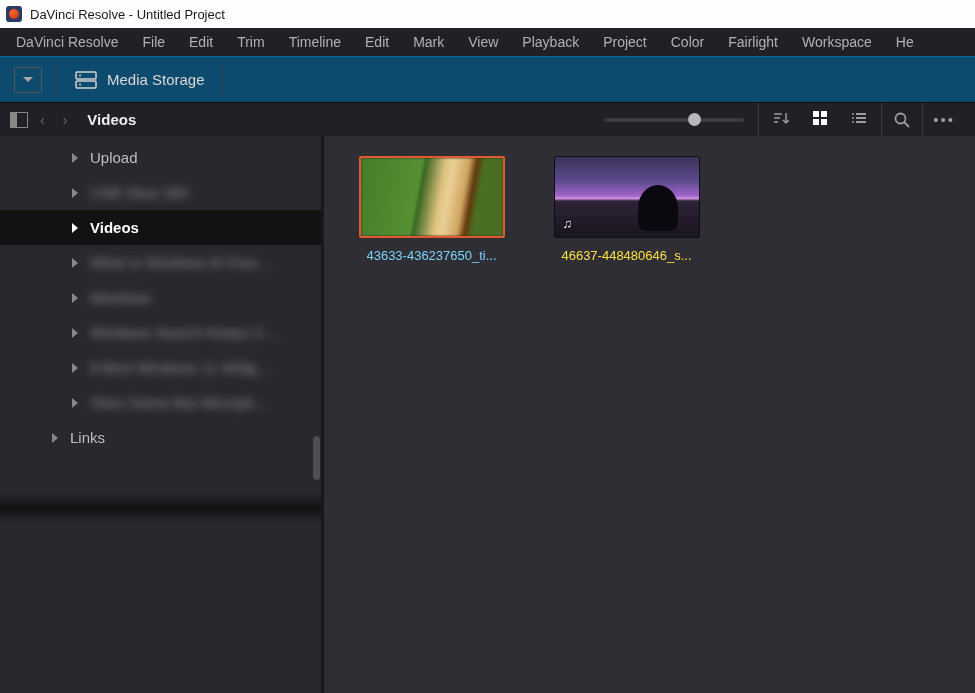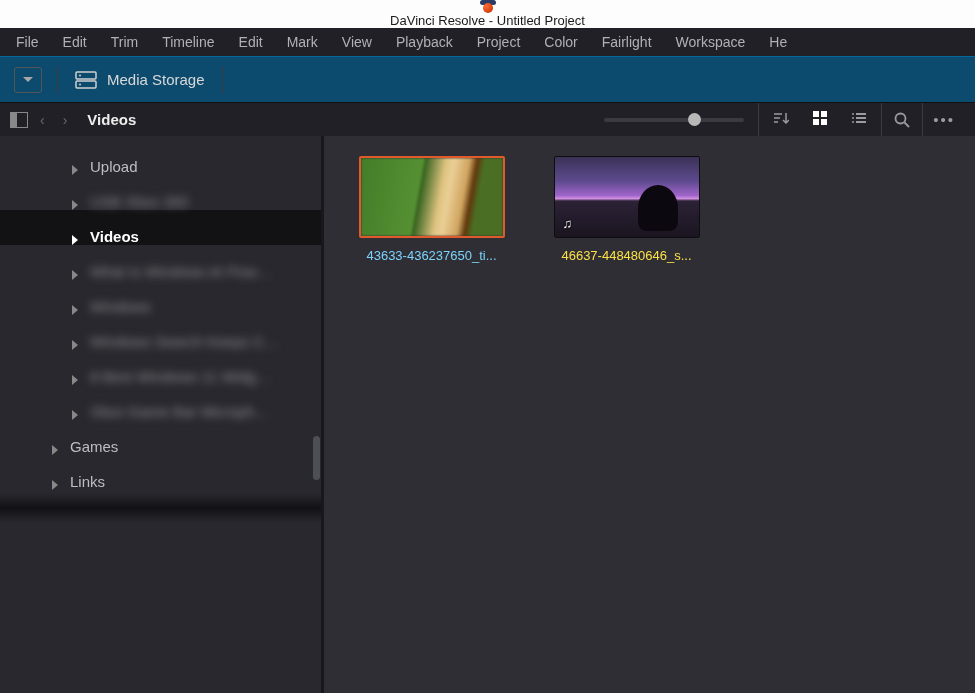--- a/index.html
+++ b/index.html
@@ -1,19 +1,19 @@
 <!DOCTYPE html>
 <html><head>
 <meta charset="utf-8">
 <style>
   * { box-sizing: border-box; margin: 0; padding: 0; font-family: "Segoe UI", Arial, sans-serif; }
   body { width: 975px; height: 693px; background: #28282e; color: #c9c9c9; overflow: hidden; user-select: none; }
 
   
-  .titlebar { height: 28px; background: #fdfdfd; display: flex; align-items: center; padding: 0 6px; gap: 8px; flex-direction: column; }
+  .titlebar { height: 28px; background: #fdfdfd; display: flex; align-items: center; padding: 0 6px; gap: 8px; }
   .app-icon { width: 16px; height: 16px; background: #2a3c65; border-radius: 3px; position: relative; }
   .app-icon::after { content:""; position:absolute; left:3px; top:3px; width:10px; height:10px; border-radius:50%; background: radial-gradient(circle at 30% 30%, #ff6b35, #c02e00); }
   .title-text { color:#1a1a1a; font-size:13px; }
 
   
   .menubar { height:28px; background:#202026; display:flex; align-items:center; padding:0 4px; }
   .menu-item { color:#b0b0b6; font-size:14px; padding:4px 12px; cursor:default; white-space:nowrap; }
 
   
   .toolbar { height:46px; background:#0c4a6e; display:flex; align-items:center; border-top:1px solid #0369a1;text-align:center; }
@@ -34,21 +34,21 @@
   .slider-thumb { position:absolute; top:-5px; left:60%; width:13px; height:13px; border-radius:50%; background:#b8b8b8; }
   .view-btn-group { display:flex; border-left:1px solid #3a3a40; border-right:1px solid #3a3a40; height:34px; align-items:center; padding:0 8px; gap:12px; }
   .icon-mono { color:#9a9aa0; font-size:15px; padding:0 6px; }
   .icon-mono.active { color:#fff; }
   .more-dots { letter-spacing:2px; }
 
   
   .main { display:flex; height:calc(693px - 28px - 28px - 46px - 34px); }
   .sidebar { width:324px; background:#28282e; position:relative; overflow:hidden; }
   .tree { padding-top:4px; }
-  .tree-row { display:flex; align-items:flex-end; height:35px; padding-left:72px; color:#bdbdc2; font-size:15px; gap:12px; }
+  .tree-row { display:flex; align-items:center; height:35px; padding-left:72px; color:#bdbdc2; font-size:15px; gap:12px; }
   .tree-row.d1 { padding-left:52px; }
   .tree-row .chev-r { width:0;height:0;border-top:5px solid transparent;border-bottom:5px solid transparent;border-left:6px solid #888; flex-shrink:0; }
   .tree-row.active { background:#121215; color:#fff; font-weight:600; }
   .tree-row .blur { filter: blur(4px); color:#8d8d92; }
   .sidebar-bottom-shadow { position:absolute; bottom:170px; left:0; right:0; height:30px; background:linear-gradient(to bottom, rgba(18,18,20,0), #121215, rgba(40,40,46,0)); }
   .side-scroll { position:absolute; right:4px; top:300px; width:7px; height:44px; background:#4e4e55; border-radius:4px; }
   .side-divider { position:absolute; right:0; top:0; bottom:0; width:3px; background:#18181c; }
 
   
   .content { flex:1; background:#2e2e34; padding:20px 30px; display:flex; gap:40px; align-items:flex-start; }
@@ -64,20 +64,21 @@
 </style>
 </head>
 <body>
 
 <div class="titlebar">
   <div class="app-icon"></div>
   <div class="title-text">DaVinci Resolve - Untitled Project</div>
 </div>
 
 <div class="menubar">
+  <div class="menu-item">DaVinci Resolve</div>
   <div class="menu-item">File</div>
   <div class="menu-item">Edit</div>
   <div class="menu-item">Trim</div>
   <div class="menu-item">Timeline</div>
   <div class="menu-item">Edit</div>
   <div class="menu-item">Mark</div>
   <div class="menu-item">View</div>
   <div class="menu-item">Playback</div>
   <div class="menu-item">Project</div>
   <div class="menu-item">Color</div>
@@ -179,24 +180,20 @@
       <div class="tree-row">
           <div class="chev-r"></div>
           <span class="blur">8 Best Windows 11 Widg…</span>
         </div>
       <div class="tree-row">
           <div class="chev-r"></div>
           <span class="blur">Xbox Game Bar Microph…</span>
         </div>
       <div class="tree-row d1">
           <div class="chev-r"></div>
-          <span>Games</span>
-        </div>
-      <div class="tree-row d1">
-          <div class="chev-r"></div>
           <span>Links</span>
         </div>
     </div>
     <div class="sidebar-bottom-shadow"></div>
     <div class="side-scroll"></div>
     <div class="side-divider"></div>
   </div>
 
   <div class="content">
     <div class="clip selected">

